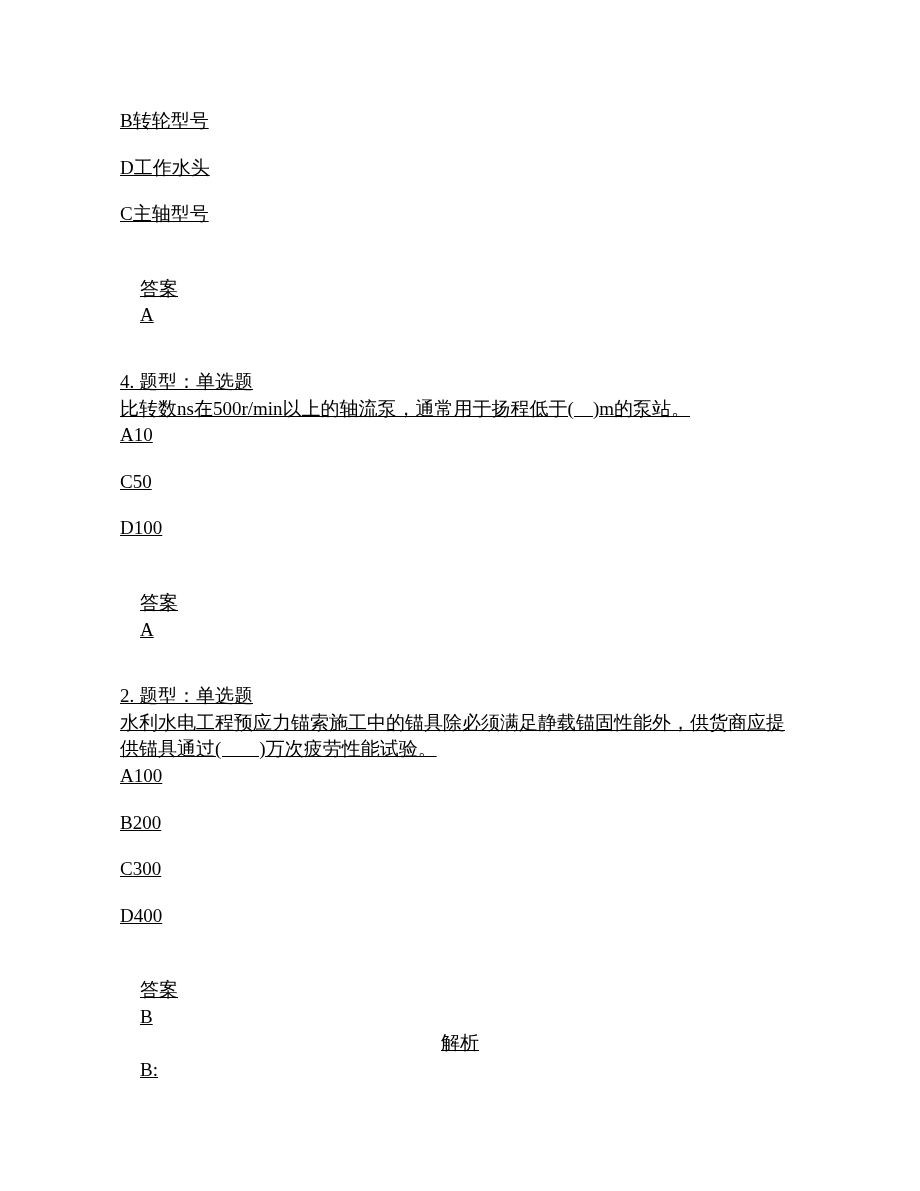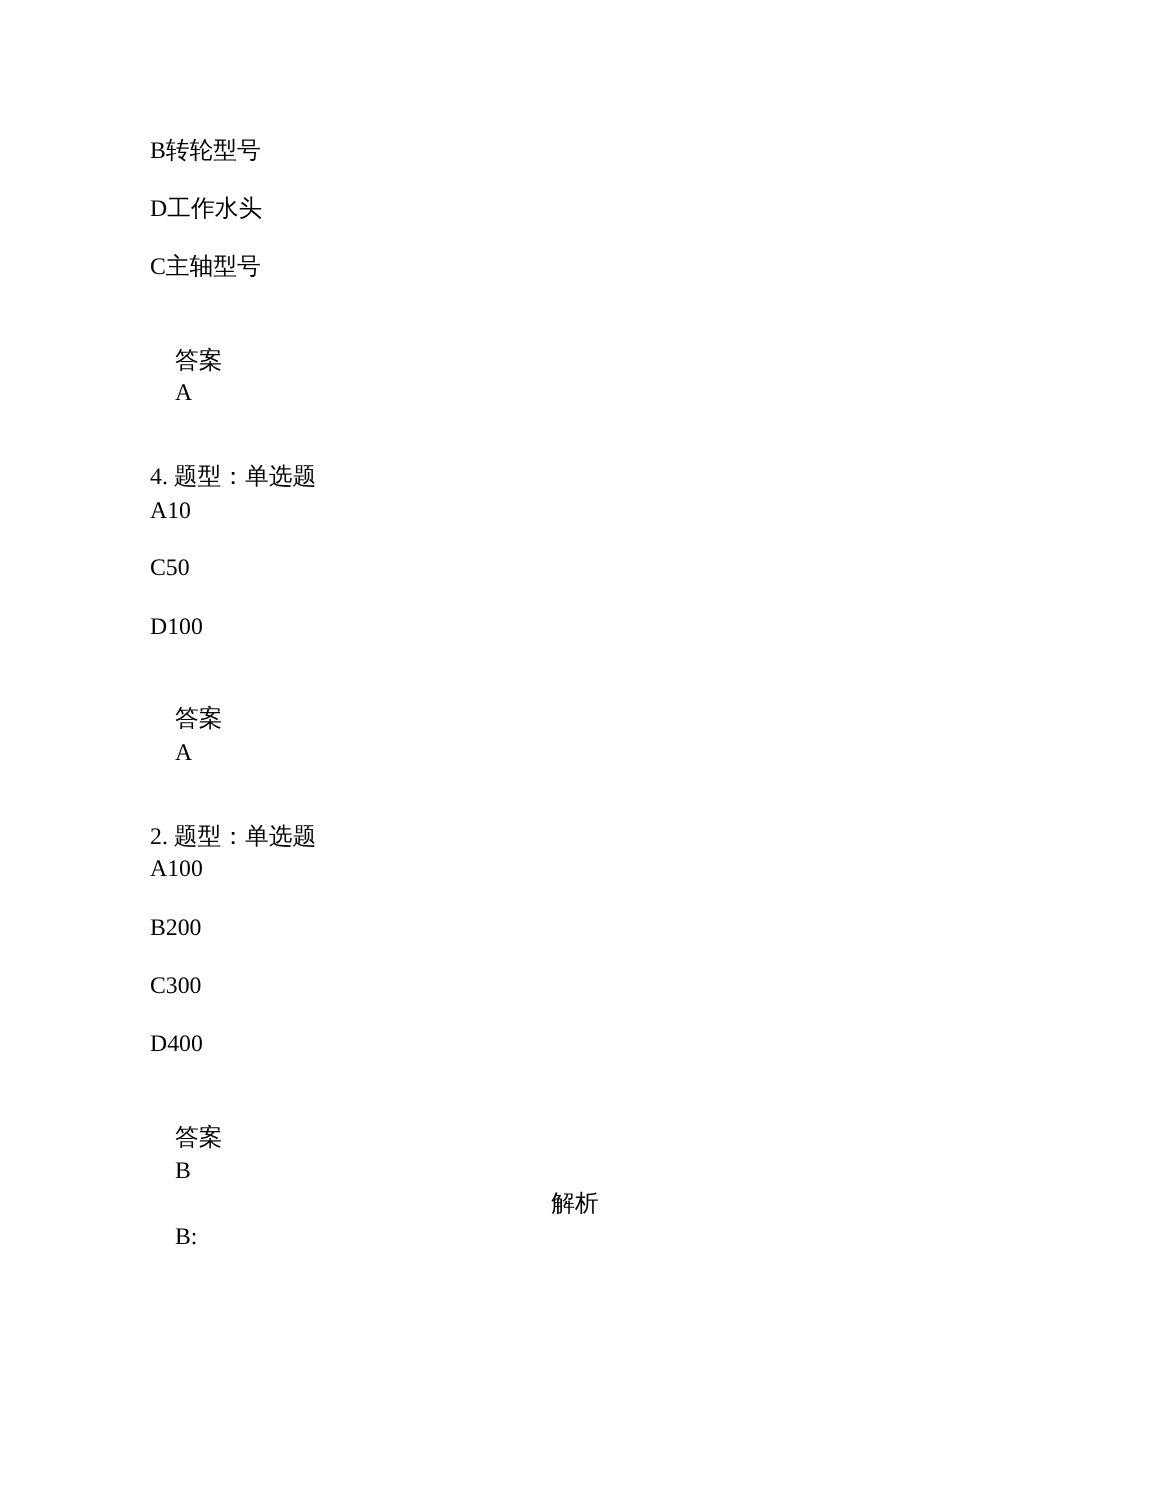--- a/index.html
+++ b/index.html
@@ -15,20 +15,21 @@
       font-size: 19px;
       color: #000000;
       line-height: 1.4;
       position: relative;
     }
     .content {
       position: absolute;
       left: 120px;
       top: 108px;
       width: 680px;
+      text-decoration: underline;
     }
     .option {
       margin-bottom: 20px;
     }
     .answer-block {
       margin-top: 36px;
       margin-bottom: 36px;
     }
     .answer-label {
       padding-left: 20px;
@@ -64,32 +65,34 @@
   <div class="option">D工作水头</div>
   <div class="option">C主轴型号</div>
 
   <div class="answer-block">
     <div class="answer-label">答案</div>
     <div class="answer-value">A</div>
   </div>
 
   <div class="question-block">
     <div class="question-header">4. 题型：单选题</div>
+    <div class="question-text">比转数ns在500r/min以上的轴流泵，通常用于扬程低于(　)m的泵站。</div>
     <div class="option">A10</div>
     <div class="option">C50</div>
     <div class="option">D100</div>
   </div>
 
   <div class="answer-block">
     <div class="answer-label">答案</div>
     <div class="answer-value">A</div>
   </div>
 
   <div class="question-block">
     <div class="question-header">2. 题型：单选题</div>
+    <div class="question-text">水利水电工程预应力锚索施工中的锚具除必须满足静载锚固性能外，供货商应提供锚具通过(　　)万次疲劳性能试验。</div>
     <div class="option">A100</div>
     <div class="option">B200</div>
     <div class="option">C300</div>
     <div class="option">D400</div>
   </div>
 
   <div class="answer-block" style="margin-bottom:0;">
     <div class="answer-label">答案</div>
     <div class="answer-value">B</div>
     <div class="explain-label">解析</div>

